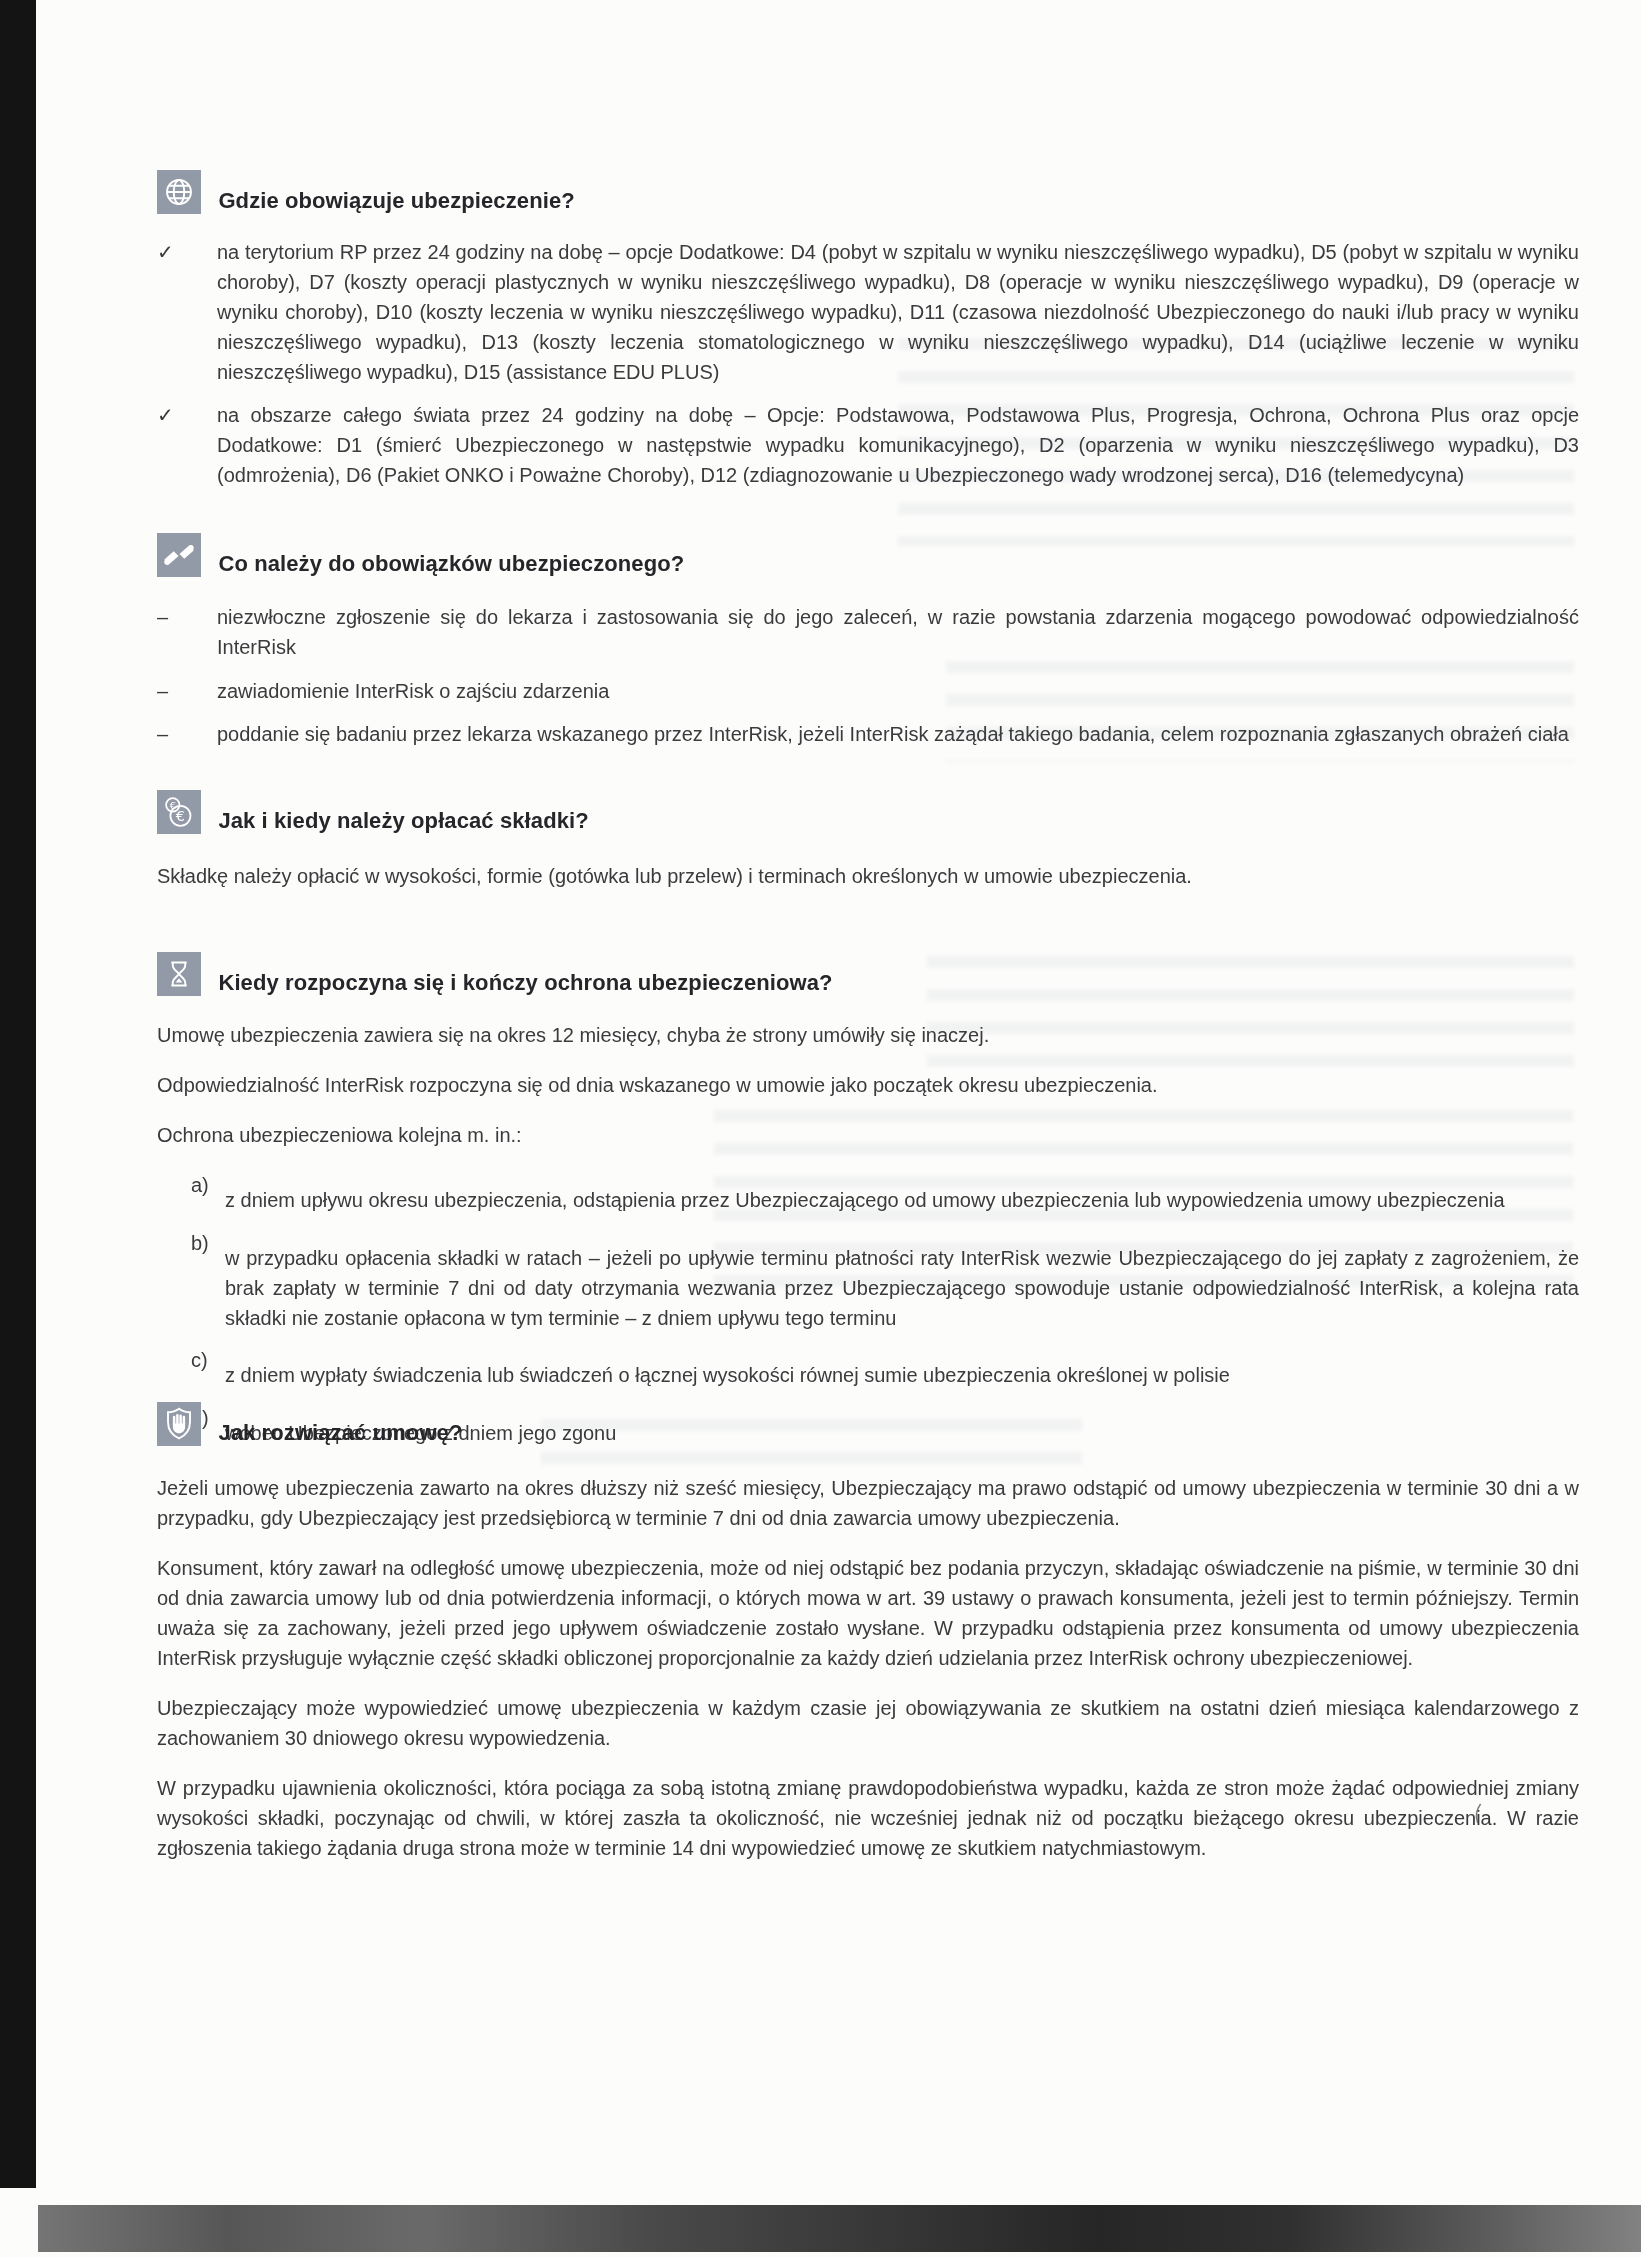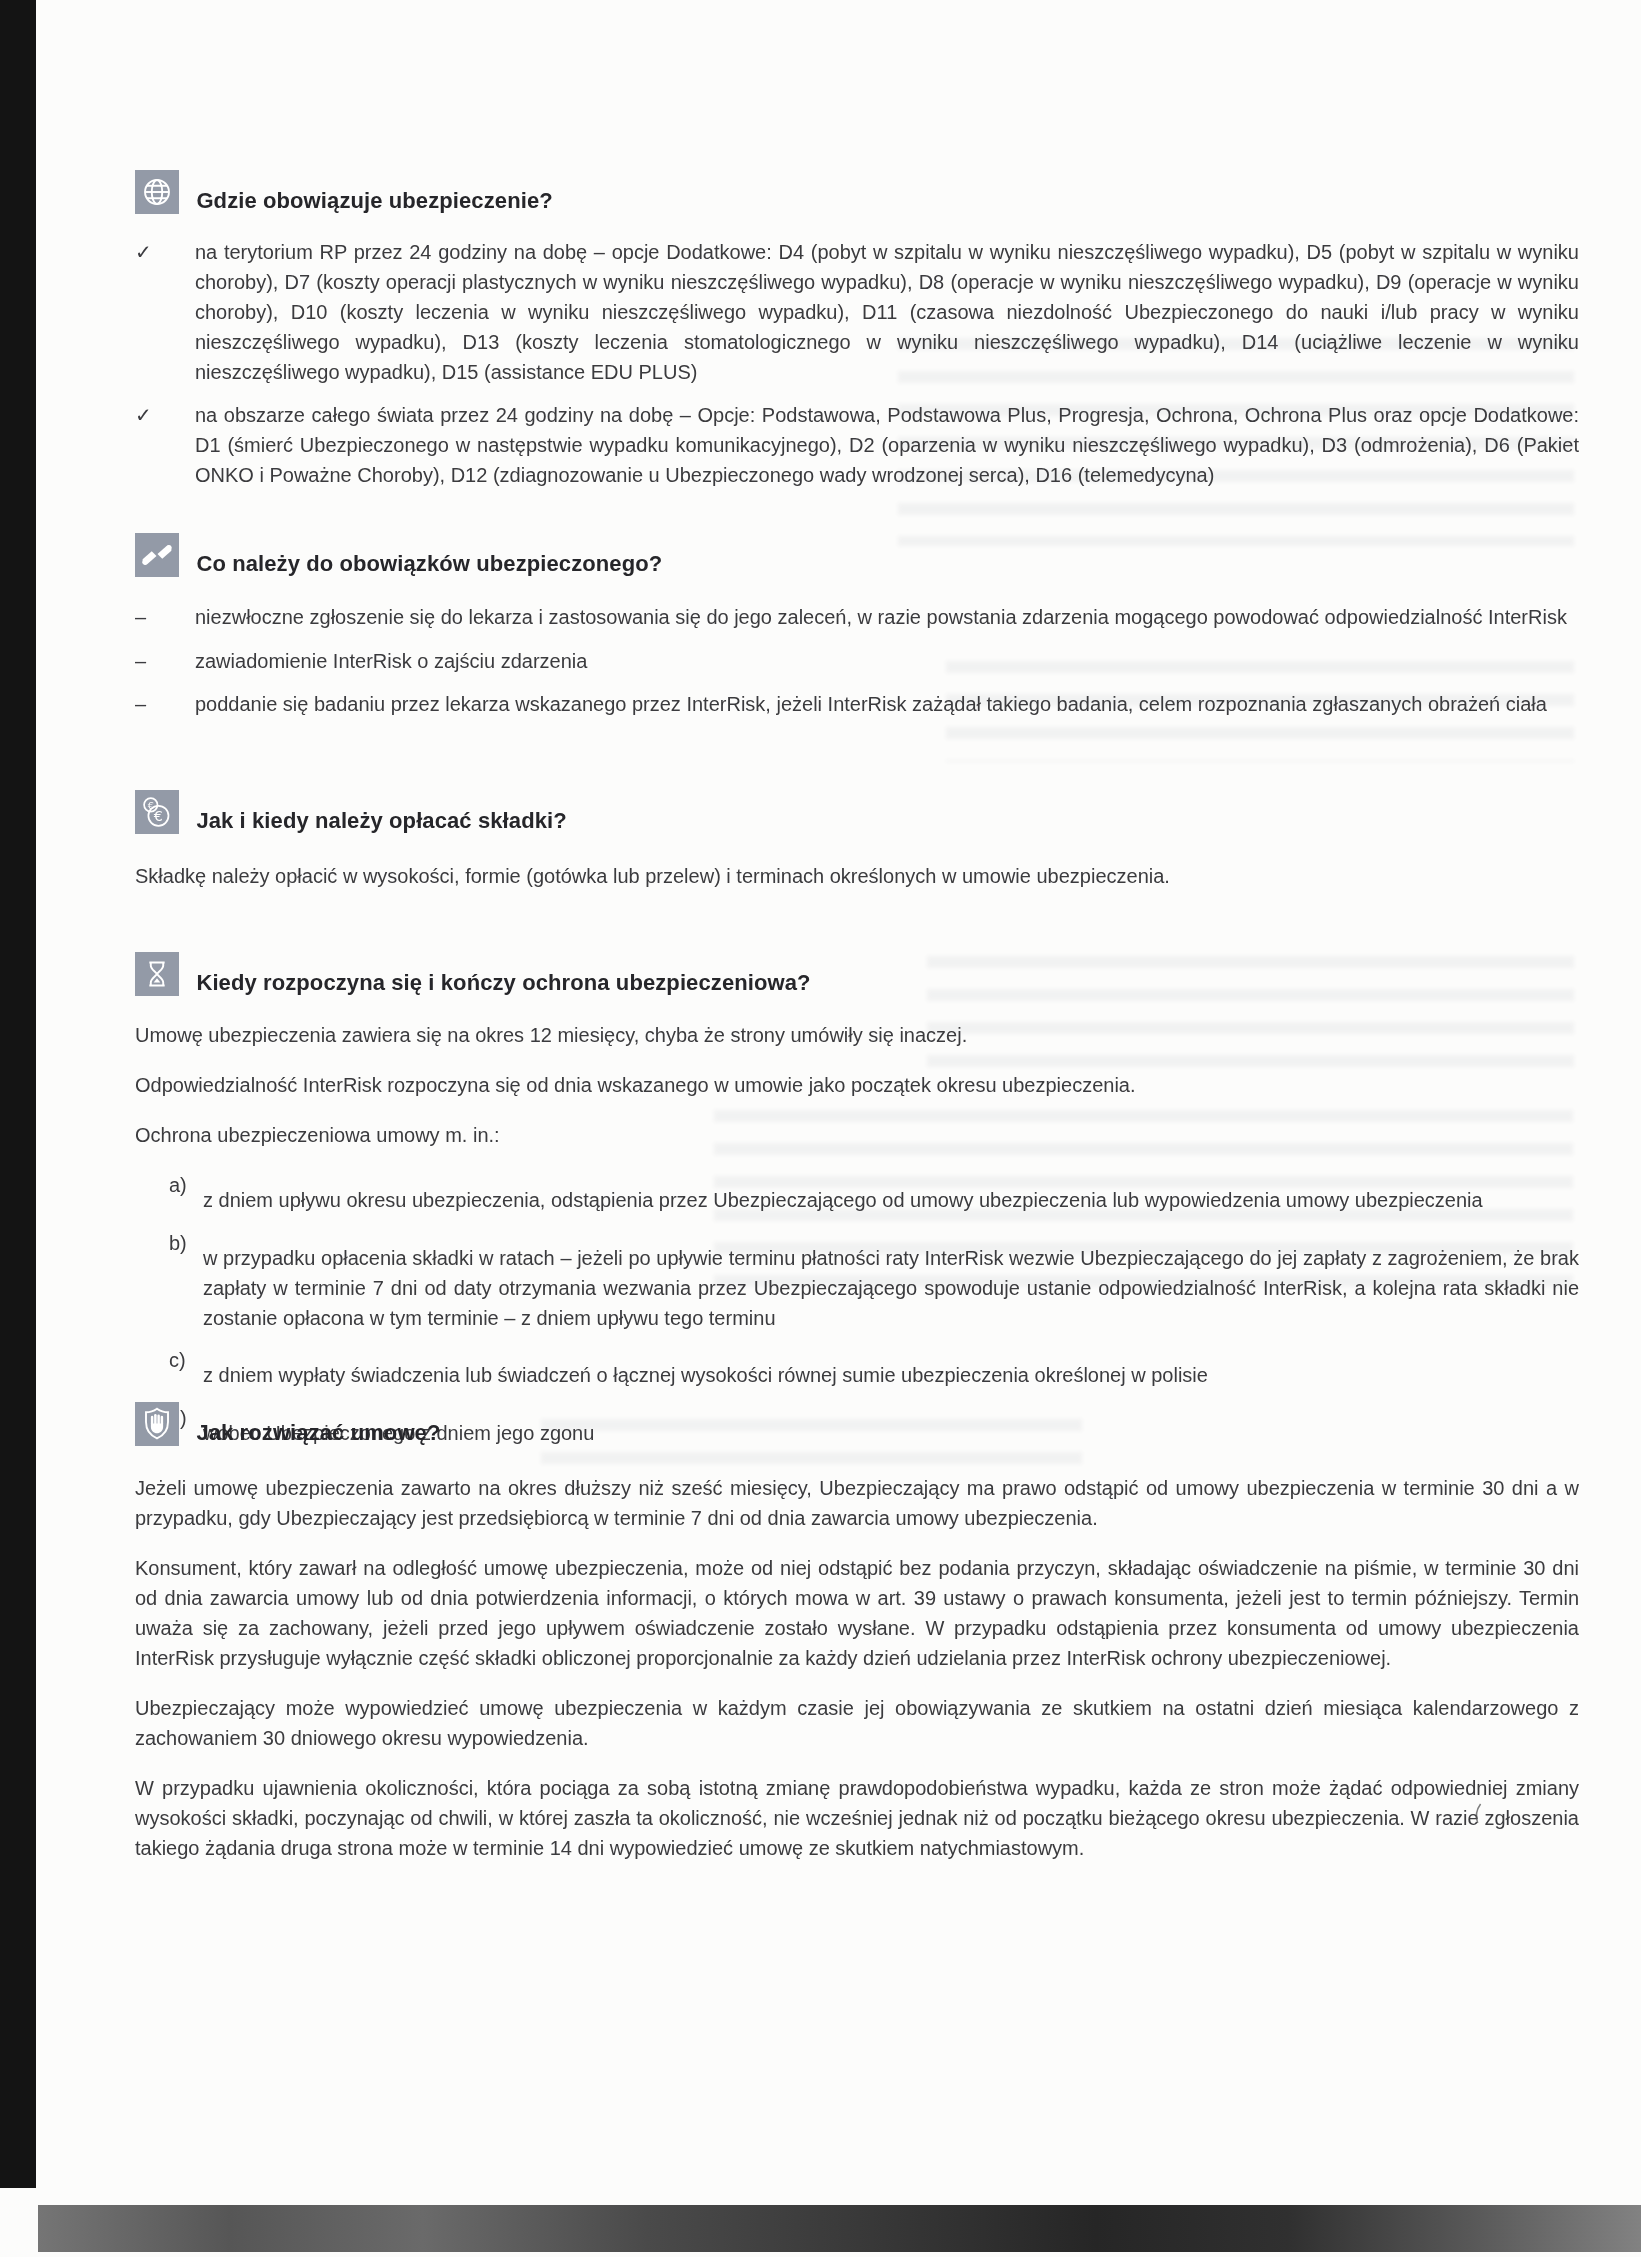--- a/index.html
+++ b/index.html
@@ -14,21 +14,21 @@
   .bottom-band {
     position:absolute; left:38px; right:0; top:2205px; height:47px;
     background:linear-gradient(90deg,#757575 0%,#565656 12%,#6a6a6a 24%,#4a4a4a 38%,#383838 52%,#262626 66%,#303030 78%,#5a5a5a 90%,#828282 100%);
   }
   .bleed {
     position:absolute; opacity:.055; filter:blur(1.9px); pointer-events:none;
     background:repeating-linear-gradient(180deg, rgba(66,72,90,.95) 0 11.6px, transparent 11.6px 33px);
   }
   .pen-mark { position:absolute; opacity:.75; }
   
-  .section { position:absolute; left:135px; right:62px; }
+  .section { position:absolute; left:157px; right:62px; }
   .sec-head { display:flex; align-items:flex-end; gap:17.4px; height:44px; }
   .sec-icon { width:44px; height:44px; flex:0 0 44px; }
   .sec-title { font-size:22px; font-weight:700; color:#26262a; letter-spacing:0.1px; padding-bottom:1px; line-height:25px; }
   .check-list { margin-top:23px; }
   .li { display:flex; margin-bottom:12.6px; }
   .marker { width:32px; flex:0 0 32px; color:#3c3c40; }
   .li .txt { flex:1; text-align:justify;margin-left:28px; }
   .dash-list { margin-top:25px; }
   .dash-list .li { margin-bottom:13.5px; }
   .para { text-align:justify; }
@@ -131,21 +131,21 @@
           <path d="M15 11 h16 M15 35 h16"></path>
           <path d="M16.5 11 v3 c0 4 4.5 6 6.5 9 c2 -3 6.5 -5 6.5 -9 v-3"></path>
           <path d="M16.5 35 v-3 c0 -4 4.5 -6 6.5 -9 c2 3 6.5 5 6.5 9 v3"></path>
         </g>
         <path d="M19.5 32 h7 l-3.5 -4.5 z" fill="#fff"></path>
       </svg>
       <div class="sec-title">Kiedy rozpoczyna się i kończy ochrona ubezpieczeniowa?</div>
     </div>
     <p class="para mt22">Umowę ubezpieczenia zawiera się na okres 12 miesięcy, chyba że strony umówiły się inaczej.</p>
     <p class="para mt11">Odpowiedzialność InterRisk rozpoczyna się od dnia wskazanego w umowie jako początek okresu ubezpieczenia.</p>
-    <p class="para mt11">Ochrona ubezpieczeniowa umowy m. in.:</p>
+    <p class="para mt11">Ochrona ubezpieczeniowa kolejna m. in.:</p>
     <div class="letter-list">
       <div class="letter-item">
         <span class="letter-label">a)</span>
         <span class="letter-txt">z dniem upływu okresu ubezpieczenia, odstąpienia przez Ubezpieczającego od umowy ubezpieczenia lub wypowiedzenia umowy ubezpieczenia</span>
       </div>
       <div class="letter-item">
         <span class="letter-label">b)</span>
         <span class="letter-txt">w przypadku opłacenia składki w ratach – jeżeli po upływie terminu płatności raty InterRisk wezwie Ubezpieczającego do jej zapłaty z zagrożeniem, że brak zapłaty w terminie 7 dni od daty otrzymania wezwania przez Ubezpieczającego spowoduje ustanie odpowiedzialność InterRisk, a kolejna rata składki nie zostanie opłacona w tym terminie – z dniem upływu tego terminu</span>
       </div>
       <div class="letter-item">

